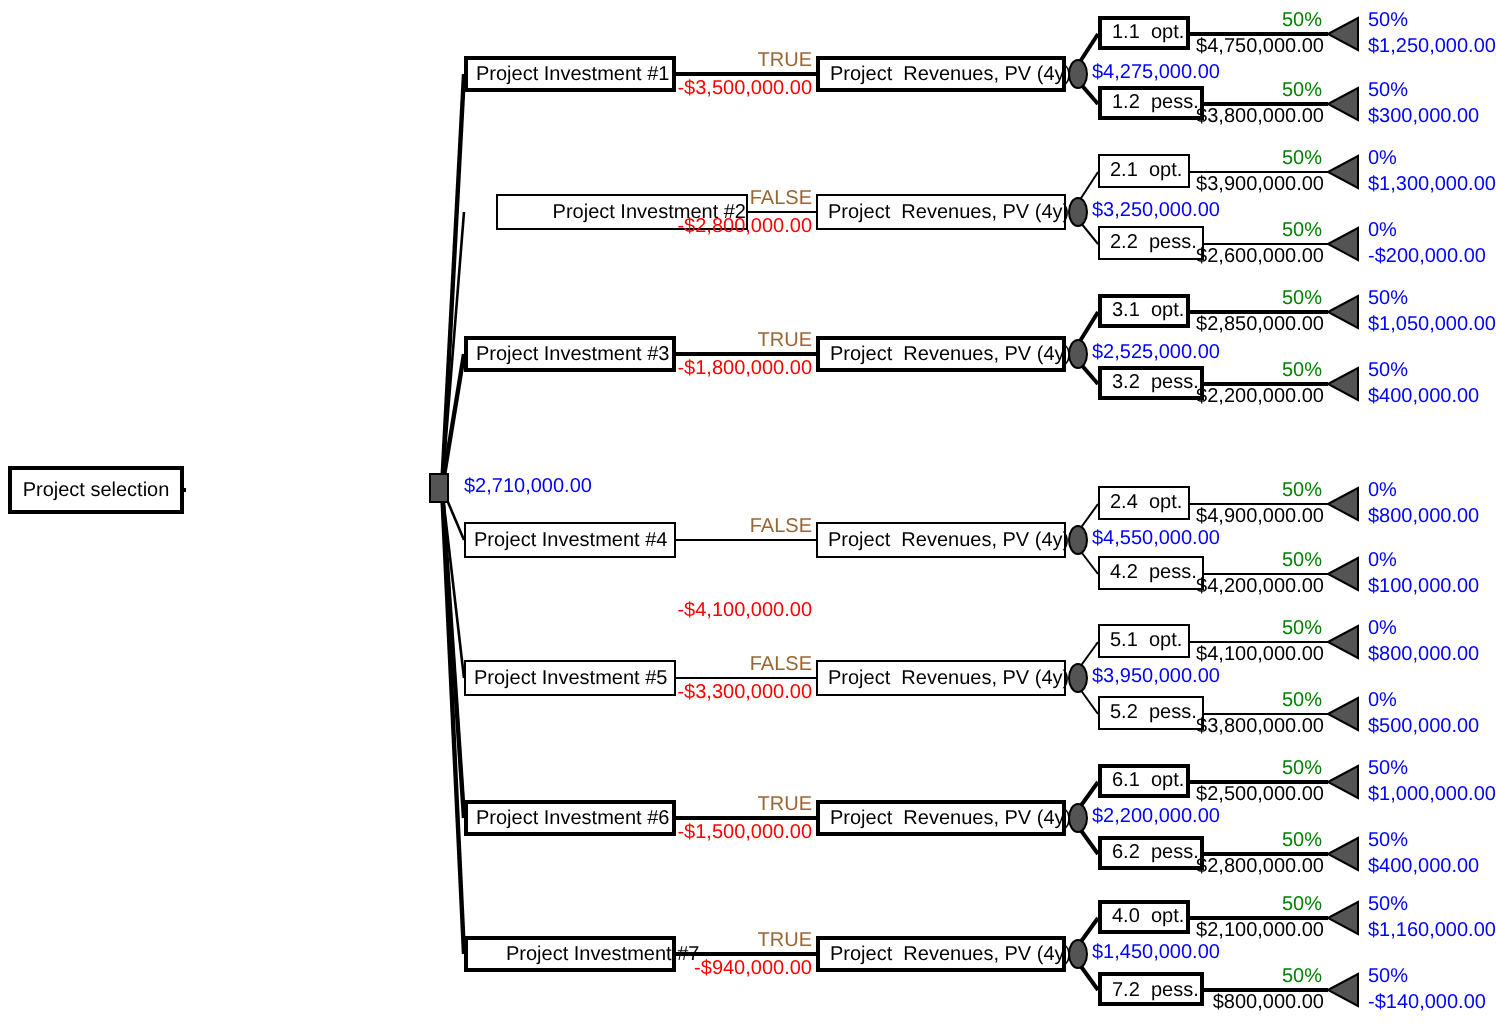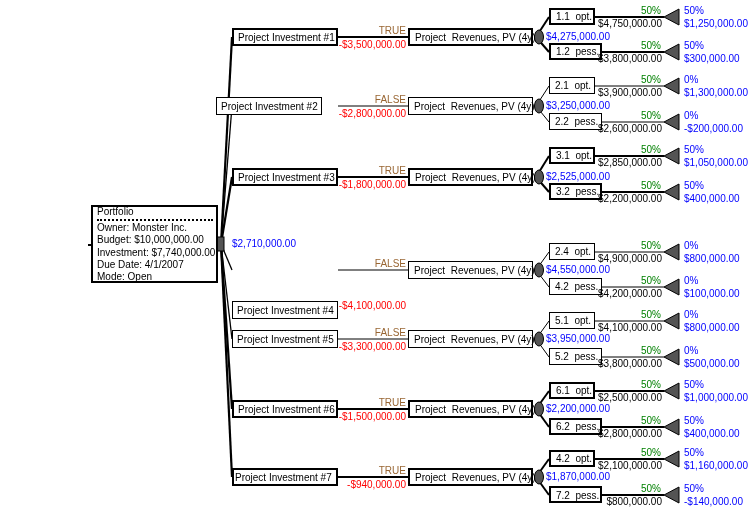--- a/index.html
+++ b/index.html
@@ -91,52 +91,44 @@
       <line x1="536" y1="477" x2="549" y2="459" stroke="#000" stroke-width="2"></line>
       <line x1="536" y1="477" x2="549" y2="495" stroke="#000" stroke-width="2"></line>
       <line x1="595" y1="459" x2="664" y2="459" stroke="#000" stroke-width="2"></line>
       <line x1="602" y1="495" x2="664" y2="495" stroke="#000" stroke-width="2"></line>
       <ellipse cx="539" cy="477" rx="4.5" ry="7" fill="#545454" stroke="#000"></ellipse>
       <polygon points="664,459 679,451 679,467" fill="#545454" stroke="#000"></polygon>
       <polygon points="664,495 679,487 679,503" fill="#545454" stroke="#000"></polygon>
       <rect x="215" y="237" width="9" height="14" fill="#545454" stroke="#000"></rect>
     </svg>
 
-
-  <div class="box bold" id="portfolio-box" style="left:91px;top:205px;width:127px;height:78px;">
-    <div class="portfolio-inner">
-      <div class="portfolio-line">Portfolio</div>
-      <div class="dotted-divider"></div>
-      <div class="portfolio-line">Owner: Monster Inc.</div>
-      <div class="portfolio-line">Budget: $10,000,000.00</div>
-      <div class="portfolio-line">Investment: $7,740,000.00</div>
-      <div class="portfolio-line">Due Date: 4/1/2007</div>
-      <div class="portfolio-line">Mode: Open</div>
-    </div>
+  <div class="box bold center" id="root-box" style="left:4px;top:233px;width:88px;height:24px;">
+    <span>Project selection</span>
   </div>
+
 
   <div class="abs blue" style="left:232px;top:238px;">$2,710,000.00</div>
 
   <div id="branches">
       <div class="box bold" style="left:232px;top:28px;width:106px;height:18px;padding-left:4px;"><span style="white-space: pre;">Project Investment #1</span></div>
       <div class="abs brown r" style="left:320px;top:25px;width:86px;"><span style="white-space: pre;">TRUE</span></div>
       <div class="abs red r" style="left:320px;top:39px;width:86px;"><span style="white-space: pre;">-$3,500,000.00</span></div>
       <div class="box bold" style="left:408px;top:28px;width:125px;height:18px;padding-left:5px;"><span style="white-space: pre;">Project  Revenues, PV (4y)</span></div>
       <div class="abs blue" style="left:546px;top:31px;"><span style="white-space: pre;">$4,275,000.00</span></div>
       <div class="box bold" style="left:549px;top:8px;width:46px;height:17px;padding-left:5px;"><span style="white-space: pre;">1.1  opt.</span></div>
       <div class="abs green r" style="left:600px;top:5px;width:61px;"><span style="white-space: pre;">50%</span></div>
       <div class="abs r" style="left:580px;top:18px;width:82px;text-align:right;"><span style="white-space: pre;">$4,750,000.00</span></div>
       <div class="abs blue" style="left:684px;top:5px;"><span style="white-space: pre;">50%</span></div>
       <div class="abs blue" style="left:684px;top:18px;"><span style="white-space: pre;">$1,250,000.00</span></div>
       <div class="box bold" style="left:549px;top:43px;width:53px;height:17px;padding-left:5px;"><span style="white-space: pre;">1.2  pess.</span></div>
       <div class="abs green r" style="left:600px;top:40px;width:61px;"><span style="white-space: pre;">50%</span></div>
       <div class="abs r" style="left:580px;top:53px;width:82px;"><span style="white-space: pre;">$3,800,000.00</span></div>
       <div class="abs blue" style="left:684px;top:40px;"><span style="white-space: pre;">50%</span></div>
       <div class="abs blue" style="left:684px;top:53px;"><span style="white-space: pre;">$300,000.00</span></div>
-      <div class="box" style="left:216px;top:97px;width:106px;height:18px;padding-left:4px;"><span style="white-space: pre;">Project Investment #2</span></div>
+      <div class="box" style="left:248px;top:97px;width:126px;height:18px;padding-left:4px;justify-content:flex-end;"><span style="white-space: pre;">Project Investment #2</span></div>
       <div class="abs brown r" style="left:320px;top:94px;width:86px;"><span style="white-space: pre;">FALSE</span></div>
       <div class="abs red r" style="left:320px;top:108px;width:86px;"><span style="white-space: pre;">-$2,800,000.00</span></div>
       <div class="box" style="left:408px;top:97px;width:125px;height:18px;padding-left:5px;"><span style="white-space: pre;">Project  Revenues, PV (4y)</span></div>
       <div class="abs blue" style="left:546px;top:100px;"><span style="white-space: pre;">$3,250,000.00</span></div>
       <div class="box" style="left:549px;top:77px;width:46px;height:17px;padding-left:5px;"><span style="white-space: pre;">2.1  opt.</span></div>
       <div class="abs green r" style="left:600px;top:74px;width:61px;"><span style="white-space: pre;">50%</span></div>
       <div class="abs r" style="left:580px;top:87px;width:82px;"><span style="white-space: pre;">$3,900,000.00</span></div>
       <div class="abs blue" style="left:684px;top:74px;"><span style="white-space: pre;">0%</span></div>
       <div class="abs blue" style="left:684px;top:87px;"><span style="white-space: pre;">$1,300,000.00</span></div>
       <div class="box" style="left:549px;top:113px;width:53px;height:17px;padding-left:5px;"><span style="white-space: pre;">2.2  pess.</span></div>
@@ -152,21 +144,21 @@
       <div class="box bold" style="left:549px;top:147px;width:46px;height:17px;padding-left:5px;"><span style="white-space: pre;">3.1  opt.</span></div>
       <div class="abs green r" style="left:600px;top:144px;width:61px;"><span style="white-space: pre;">50%</span></div>
       <div class="abs r" style="left:580px;top:157px;width:82px;"><span style="white-space: pre;">$2,850,000.00</span></div>
       <div class="abs blue" style="left:684px;top:144px;"><span style="white-space: pre;">50%</span></div>
       <div class="abs blue" style="left:684px;top:157px;"><span style="white-space: pre;">$1,050,000.00</span></div>
       <div class="box bold" style="left:549px;top:183px;width:53px;height:17px;padding-left:5px;"><span style="white-space: pre;">3.2  pess.</span></div>
       <div class="abs green r" style="left:600px;top:180px;width:61px;"><span style="white-space: pre;">50%</span></div>
       <div class="abs r" style="left:580px;top:193px;width:82px;"><span style="white-space: pre;">$2,200,000.00</span></div>
       <div class="abs blue" style="left:684px;top:180px;"><span style="white-space: pre;">50%</span></div>
       <div class="abs blue" style="left:684px;top:193px;"><span style="white-space: pre;">$400,000.00</span></div>
-      <div class="box" style="left:232px;top:261px;width:106px;height:18px;padding-left:4px;margin-top:40px;"><span style="white-space: pre;">Project Investment #4</span></div>
+      <div class="box" style="left:232px;top:261px;width:106px;height:18px;padding-left:4px;"><span style="white-space: pre;">Project Investment #4</span></div>
       <div class="abs brown r" style="left:320px;top:258px;width:86px;"><span style="white-space: pre;">FALSE</span></div>
       <div class="abs red r" style="left:320px;top:272px;width:86px;margin-top:28px;"><span style="white-space: pre;">-$4,100,000.00</span></div>
       <div class="box" style="left:408px;top:261px;width:125px;height:18px;padding-left:5px;"><span style="white-space: pre;">Project  Revenues, PV (4y)</span></div>
       <div class="abs blue" style="left:546px;top:264px;"><span style="white-space: pre;">$4,550,000.00</span></div>
       <div class="box" style="left:549px;top:243px;width:46px;height:17px;padding-left:5px;"><span style="white-space: pre;">2.4  opt.</span></div>
       <div class="abs green r" style="left:600px;top:240px;width:61px;"><span style="white-space: pre;">50%</span></div>
       <div class="abs r" style="left:580px;top:253px;width:82px;"><span style="white-space: pre;">$4,900,000.00</span></div>
       <div class="abs blue" style="left:684px;top:240px;"><span style="white-space: pre;">0%</span></div>
       <div class="abs blue" style="left:684px;top:253px;"><span style="white-space: pre;">$800,000.00</span></div>
       <div class="box" style="left:549px;top:278px;width:53px;height:17px;padding-left:5px;"><span style="white-space: pre;">4.2  pess.</span></div>
@@ -197,26 +189,26 @@
       <div class="box bold" style="left:549px;top:382px;width:46px;height:17px;padding-left:5px;"><span style="white-space: pre;">6.1  opt.</span></div>
       <div class="abs green r" style="left:600px;top:379px;width:61px;"><span style="white-space: pre;">50%</span></div>
       <div class="abs r" style="left:580px;top:392px;width:82px;"><span style="white-space: pre;">$2,500,000.00</span></div>
       <div class="abs blue" style="left:684px;top:379px;"><span style="white-space: pre;">50%</span></div>
       <div class="abs blue" style="left:684px;top:392px;"><span style="white-space: pre;">$1,000,000.00</span></div>
       <div class="box bold" style="left:549px;top:418px;width:53px;height:17px;padding-left:5px;"><span style="white-space: pre;">6.2  pess.</span></div>
       <div class="abs green r" style="left:600px;top:415px;width:61px;"><span style="white-space: pre;">50%</span></div>
       <div class="abs r" style="left:580px;top:428px;width:82px;"><span style="white-space: pre;">$2,800,000.00</span></div>
       <div class="abs blue" style="left:684px;top:415px;"><span style="white-space: pre;">50%</span></div>
       <div class="abs blue" style="left:684px;top:428px;"><span style="white-space: pre;">$400,000.00</span></div>
-      <div class="box bold" style="left:232px;top:468px;width:106px;height:18px;padding-left:1px;"><span style="white-space: pre;">Project Investment #7</span></div>
+      <div class="box bold" style="left:232px;top:468px;width:106px;height:18px;padding-left:19px;"><span style="white-space: pre;">Project Investment #7</span></div>
       <div class="abs brown r" style="left:320px;top:465px;width:86px;"><span style="white-space: pre;">TRUE</span></div>
       <div class="abs red r" style="left:320px;top:479px;width:86px;"><span style="white-space: pre;">-$940,000.00</span></div>
       <div class="box bold" style="left:408px;top:468px;width:125px;height:18px;padding-left:5px;"><span style="white-space: pre;">Project  Revenues, PV (4y)</span></div>
-      <div class="abs blue" style="left:546px;top:471px;"><span style="white-space: pre;">$1,870,000.00</span></div>
-      <div class="box bold" style="left:549px;top:450px;width:46px;height:17px;padding-left:5px;"><span style="white-space: pre;">4.2  opt.</span></div>
+      <div class="abs blue" style="left:546px;top:471px;"><span style="white-space: pre;">$1,450,000.00</span></div>
+      <div class="box bold" style="left:549px;top:450px;width:46px;height:17px;padding-left:5px;"><span style="white-space: pre;">4.0  opt.</span></div>
       <div class="abs green r" style="left:600px;top:447px;width:61px;"><span style="white-space: pre;">50%</span></div>
       <div class="abs r" style="left:580px;top:460px;width:82px;"><span style="white-space: pre;">$2,100,000.00</span></div>
       <div class="abs blue" style="left:684px;top:447px;"><span style="white-space: pre;">50%</span></div>
       <div class="abs blue" style="left:684px;top:460px;"><span style="white-space: pre;">$1,160,000.00</span></div>
       <div class="box bold" style="left:549px;top:486px;width:53px;height:17px;padding-left:5px;align-items:flex-end;"><span style="white-space: pre;">7.2  pess.</span></div>
       <div class="abs green r" style="left:600px;top:483px;width:61px;"><span style="white-space: pre;">50%</span></div>
       <div class="abs r" style="left:580px;top:496px;width:82px;"><span style="white-space: pre;">$800,000.00</span></div>
       <div class="abs blue" style="left:684px;top:483px;"><span style="white-space: pre;">50%</span></div>
       <div class="abs blue" style="left:684px;top:496px;"><span style="white-space: pre;">-$140,000.00</span></div>
     </div>

